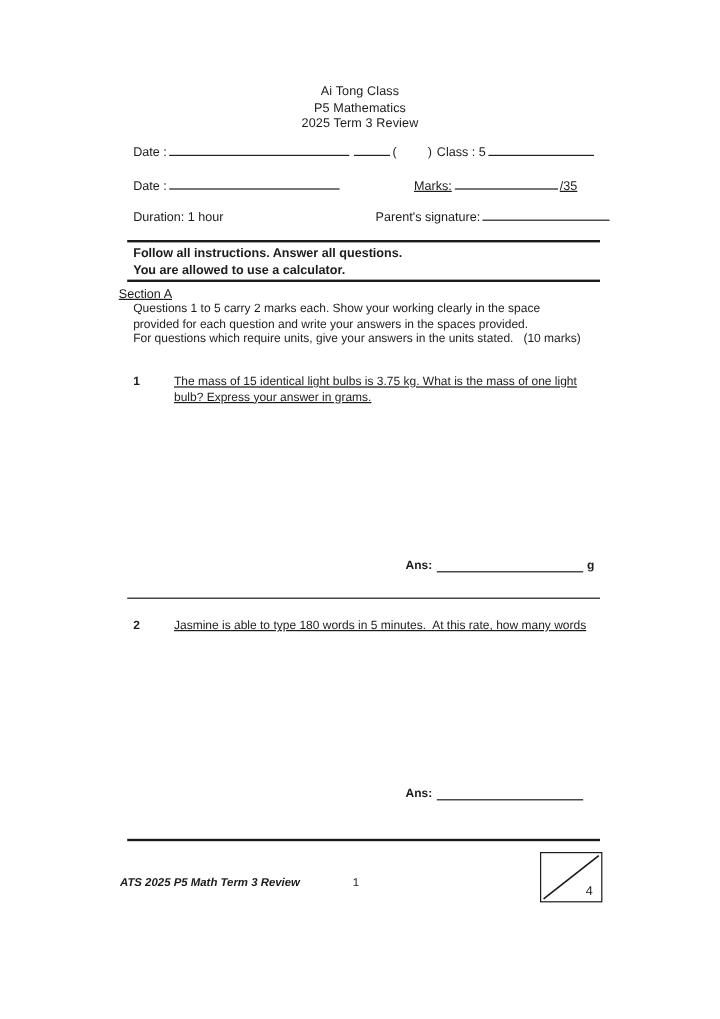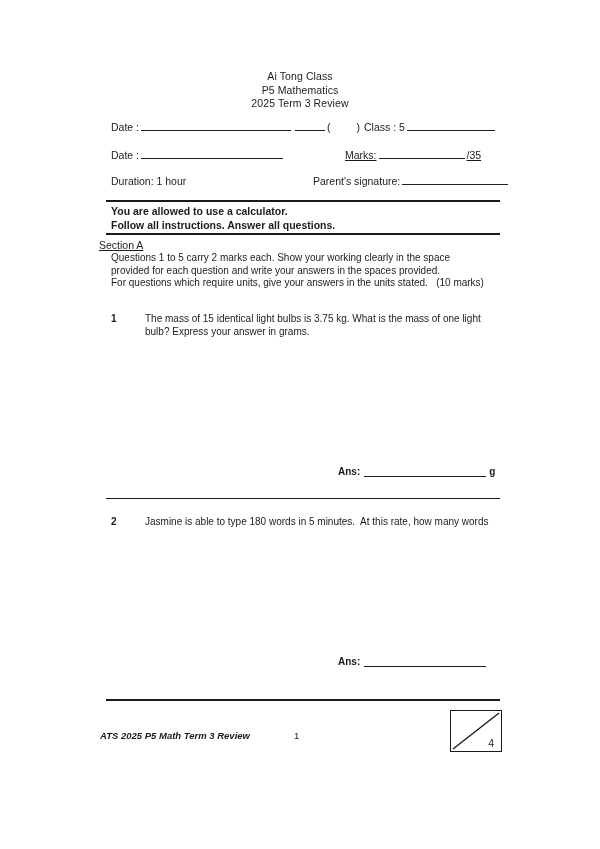--- a/index.html
+++ b/index.html
@@ -138,21 +138,21 @@
   .q-num {
     position: absolute;
     left: 0;
     top: 0;
     font-weight: bold;
     font-size: 10px;
   }
   .q-text {
     margin-left: 34px;
   }
-  .q-text div { white-space: pre; }
+  .q-text div { white-space: pre; text-decoration: underline; }
 
   
   .ans-row {
     position: absolute;
     font-size: 10px;
     display: flex;
     align-items: center;
     white-space: nowrap;
     font-weight: bold;
   }
@@ -244,22 +244,22 @@
     <span class="lbl">Duration: 1 hour</span>
     <span class="right-part rp-sign">
       <span class="lbl">Parent's signature:</span>
       <span class="rule-fill w-sign"></span>
     </span>
   </div>
 
   <div class="hr hr-thick hr-1"></div>
 
   <div class="instructions">
+    <div>Follow all instructions. Answer all questions.</div>
     <div>You are allowed to use a calculator.</div>
-    <div>Follow all instructions. Answer all questions.</div>
   </div>
 
   <div class="hr hr-thick hr-2"></div>
 
   <div class="section-head">Section A</div>
   <div class="section-body">
     <div>Questions 1 to 5 carry 2 marks each. Show your working clearly in the space</div>
     <div>provided for each question and write your answers in the spaces provided.</div>
     <div>For questions which require units, give your answers in the units stated.   (10 marks)</div>
   </div>

